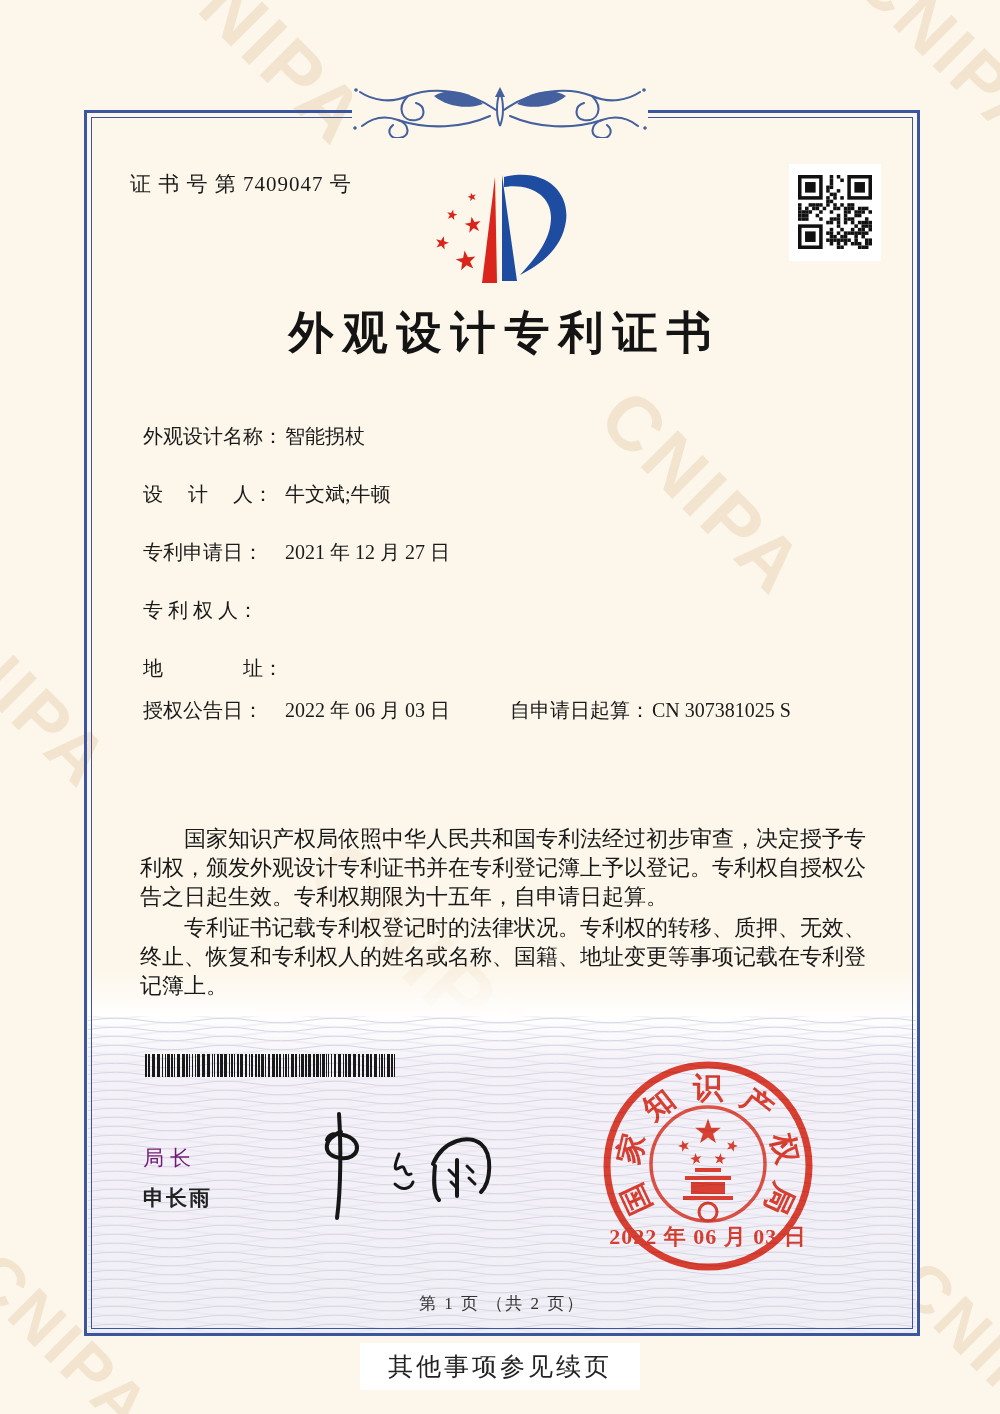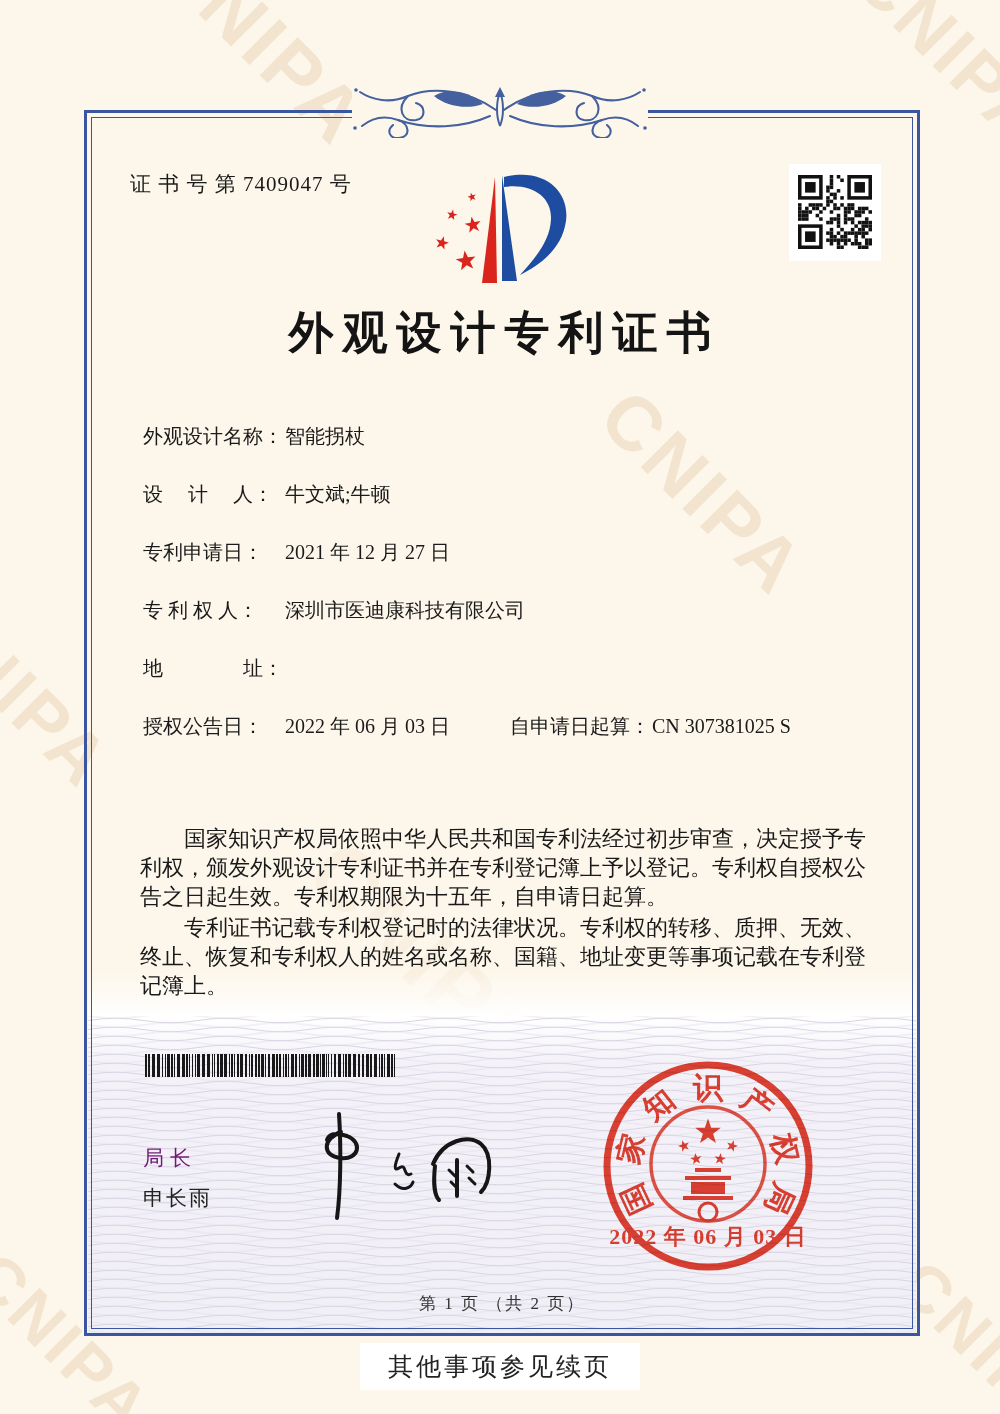--- a/index.html
+++ b/index.html
@@ -38,34 +38,34 @@
   .qrbox{position:absolute;left:789px;top:164px;width:92px;height:97px;background:#ffffff;z-index:2;}
   .qrbox svg{display:block;margin:11px auto 0 auto;width:74px;height:74px;}
 
   .title{position:absolute;left:0;right:0;top:303px;text-align:center;font-size:45px;font-weight:bold;
          letter-spacing:9px;text-indent:9px;color:#141414;z-index:2;}
 
   .fields{position:absolute;left:143px;top:421px;width:740px;font-size:20px;z-index:2;}
   .row{display:flex;line-height:30px;margin-bottom:28px;}
   .row .lab{flex:0 0 142px;white-space:pre;}
   .row .val{white-space:pre-wrap;}
-  .row.addr{margin-bottom:28px;}
+  .row.addr{margin-bottom:12px;}
   .row.addr .val{max-width:505px;}
   .patno .val{letter-spacing:1px;}
   .grant .val1{flex:0 0 225px;}
   .grant .lab2{flex:0 0 142px;white-space:pre;}
 
   .body{position:absolute;left:140px;top:824px;width:726px;font-size:22px;line-height:29px;z-index:2;color:#191919;}
   .body p{margin:0 0 2px 0;text-indent:2em;}
 
   .barcode{position:absolute;left:145px;top:1054px;width:258px;height:23px;z-index:2;display:flex;}
   .barcode span{display:block;background:#191919;height:100%;flex:none;}
 
   .role{position:absolute;left:143px;top:1144px;font-size:21px;letter-spacing:6px;z-index:2;color:#701a75;}
-  .name{position:absolute;left:143px;top:1184px;font-size:21px;letter-spacing:2px;z-index:2;color:#222;}
+  .name{position:absolute;left:143px;top:1184px;font-size:21px;letter-spacing:2px;z-index:2;color:#222;font-weight:bold;}
   .signature{position:absolute;left:283px;top:1103px;width:255px;height:122px;z-index:2;}
 
   .seal{position:absolute;left:597px;top:1056px;width:222px;height:222px;z-index:3;mix-blend-mode:multiply;}
   .seal text{font-family:"Liberation Serif","DejaVu Serif",serif;font-weight:bold;}
 
   .pagefoot{position:absolute;left:88px;width:828px;top:1292px;text-align:center;font-size:17px;
             letter-spacing:2px;color:#333;z-index:2;}
   .note{position:absolute;left:50%;top:1343px;transform:translateX(-50%);background:#ffffff;
         padding:7px 28px;font-size:25px;letter-spacing:3px;z-index:2;color:#222;white-space:nowrap;}
 </style>
@@ -288,21 +288,20 @@
     <div class="row">
       <span class="lab">设　 计　 人：</span>
       <span class="val">牛文斌;牛顿</span>
     </div>
     <div class="row">
       <span class="lab">专利申请日：</span>
       <span class="val">2021 年 12 月 27 日</span>
     </div>
     <div class="row">
       <span class="lab">专 利 权 人：</span>
-      <span class="val">深圳市医迪康科技有限公司</span>
     </div>
     <div class="row addr">
       <span class="lab">地　　　　址：</span>
     </div>
     <div class="row grant">
       <span class="lab">授权公告日：</span>
       <span class="val val1">2022 年 06 月 03 日</span>
       <span class="lab2">自申请日起算：</span>
       <span class="val">CN 307381025 S</span>
     </div>

